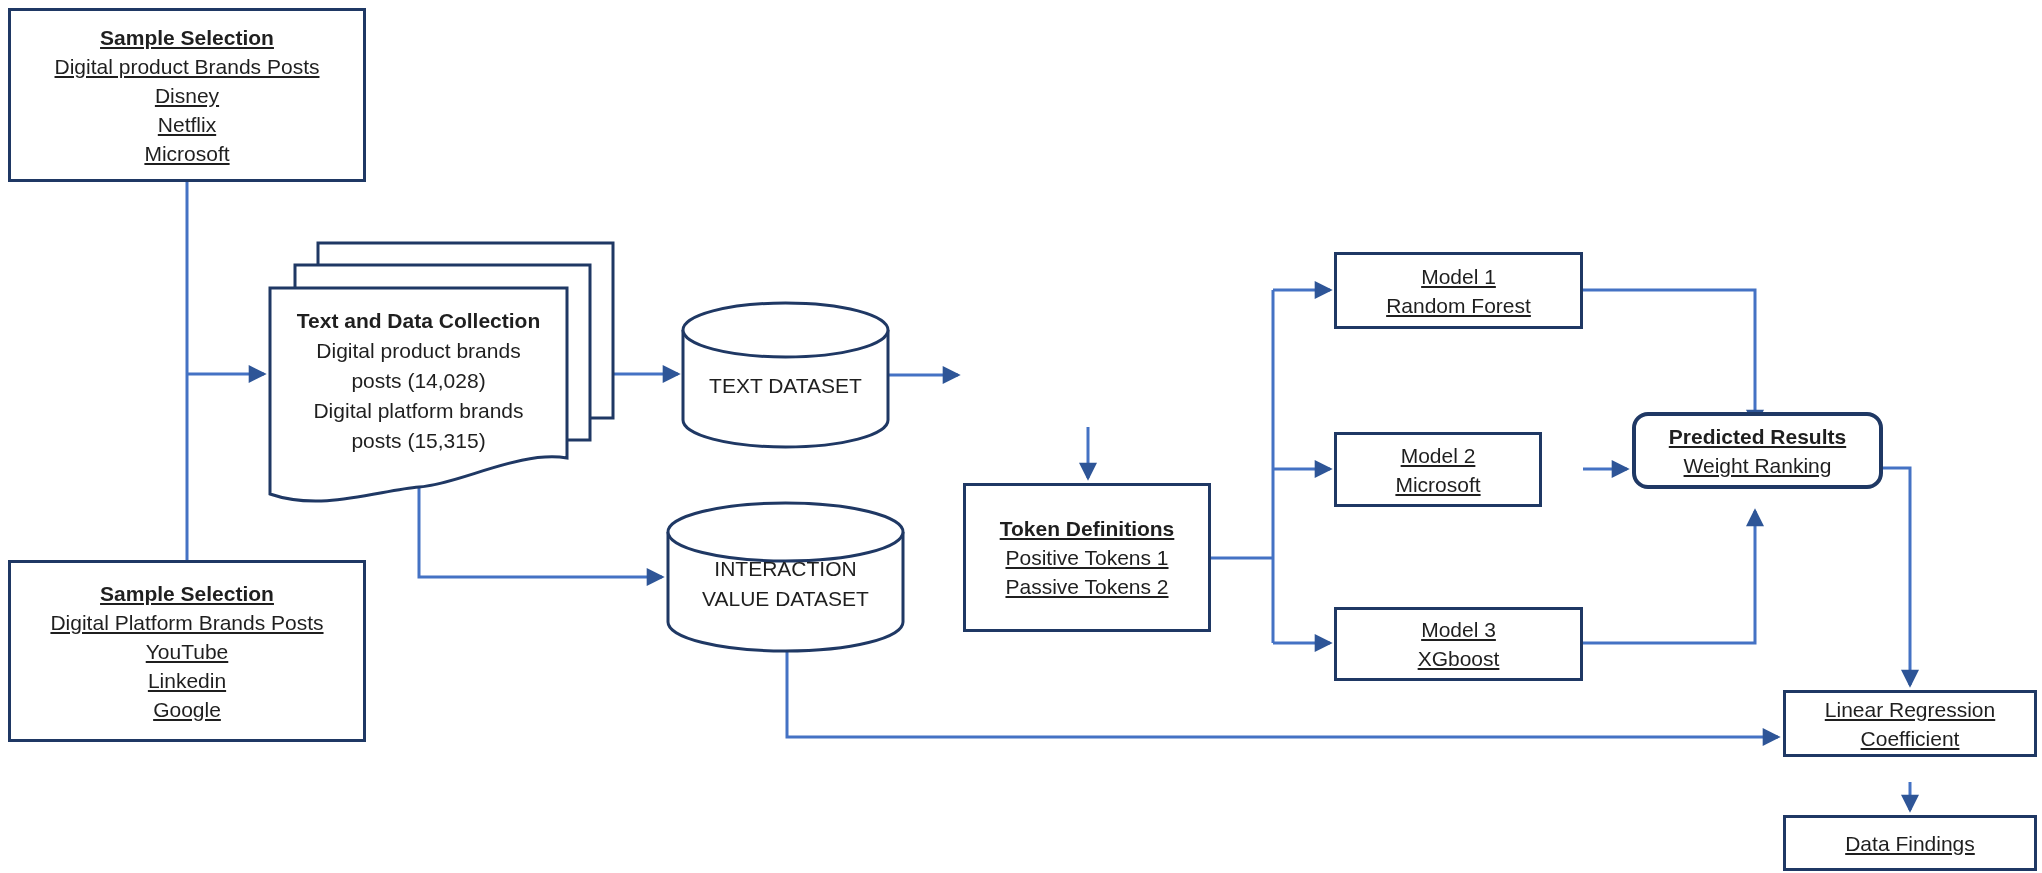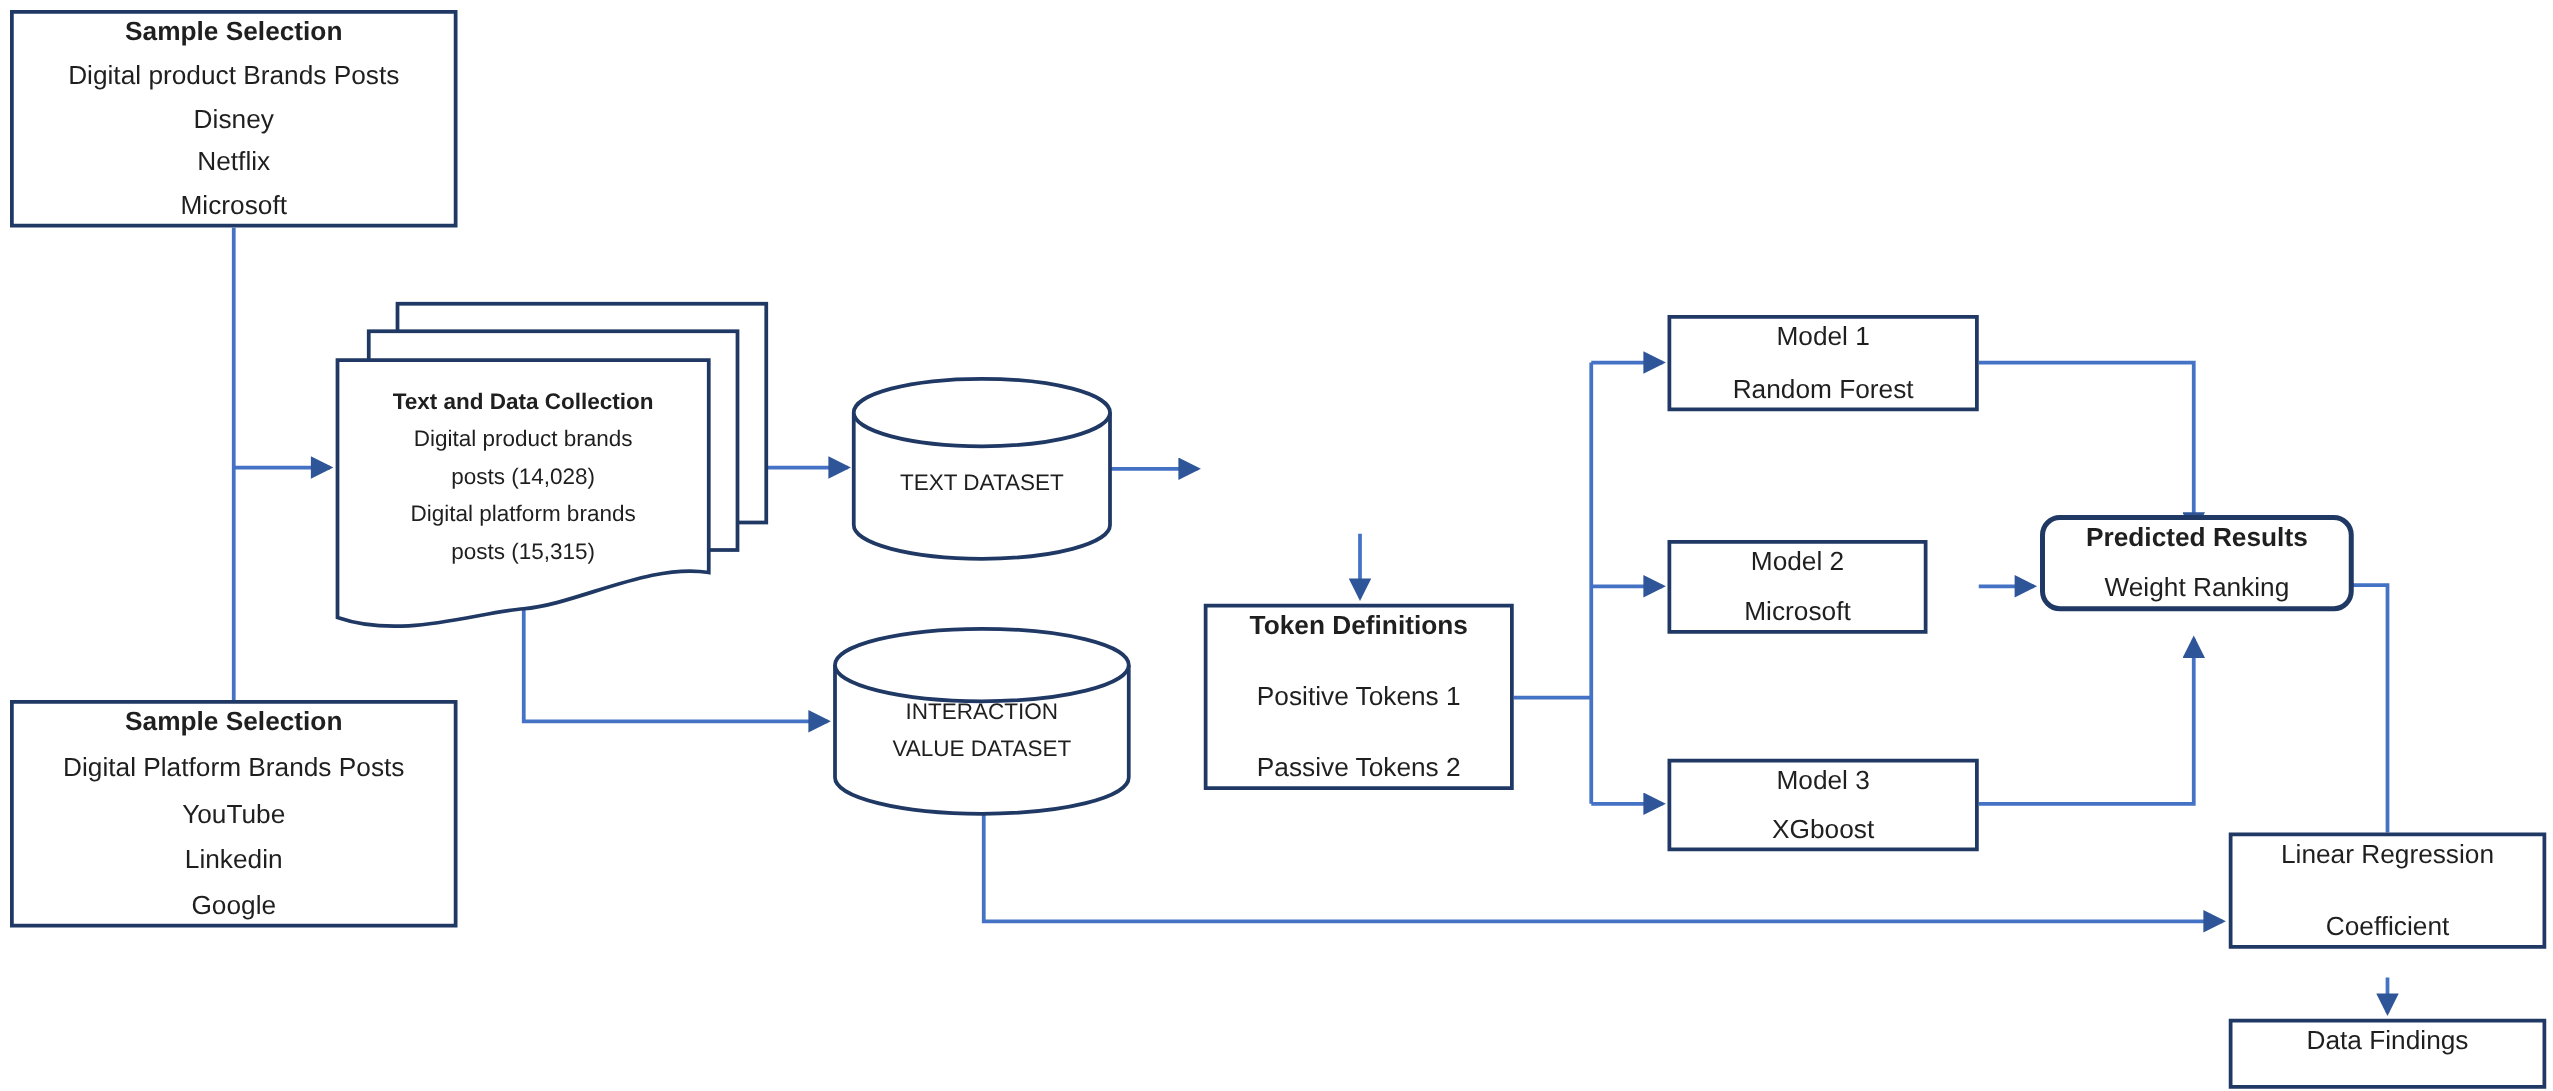--- a/index.html
+++ b/index.html
@@ -22,30 +22,30 @@
   .shape{stroke:var(--border);stroke-width:3;fill:#fff;}
   .conn{stroke:var(--connector);stroke-width:3;fill:none;}
   .arrow{marker-end:url(#ah);}
   .ahead{fill:var(--arrowhead);}
   .box{
     position:absolute;
     box-sizing:border-box;
     border:3px solid var(--border);
     background:#fff;
     display:flex;flex-direction:column;
-    align-items:center;justify-content:space-between;
+    align-items:center;justify-content:center;
     text-align:center;
-    font-size:21px;line-height:29px;
+    font-size:21px;line-height:29px;text-decoration:underline;
   }
   .rounded{border-radius:16px;border-width:4px;}
   .bold{font-weight:700;}
   .txt{
     position:absolute;
     text-align:center;
-    font-size:18px;line-height:30px;
+    font-size:21px;line-height:30px;
     background:transparent;
   }
 </style>
 </head>
 <body>
 
 <div id="canvas">
 
   <svg id="wires" viewBox="0 0 2042 873">
     <defs>
@@ -142,21 +142,21 @@
   <div class="box" style="left:1334px;top:607px;width:249px;height:74px">
     <div>Model 3</div>
     <div>XGboost</div>
   </div>
 
   <div class="box rounded" style="left:1632px;top:412px;width:251px;height:77px">
     <div class="bold">Predicted Results</div>
     <div>Weight Ranking</div>
   </div>
 
-  <div class="box" style="left:1783px;top:666px;width:254px;height:93px">
+  <div class="box" style="left:1783px;top:690px;width:254px;height:67px">
     <div>Linear Regression</div>
     <div>Coefficient</div>
   </div>
 
   <div class="box" style="left:1783px;top:815px;width:254px;height:56px">
     <div>Data Findings</div>
   </div>
 
 </div>
 

